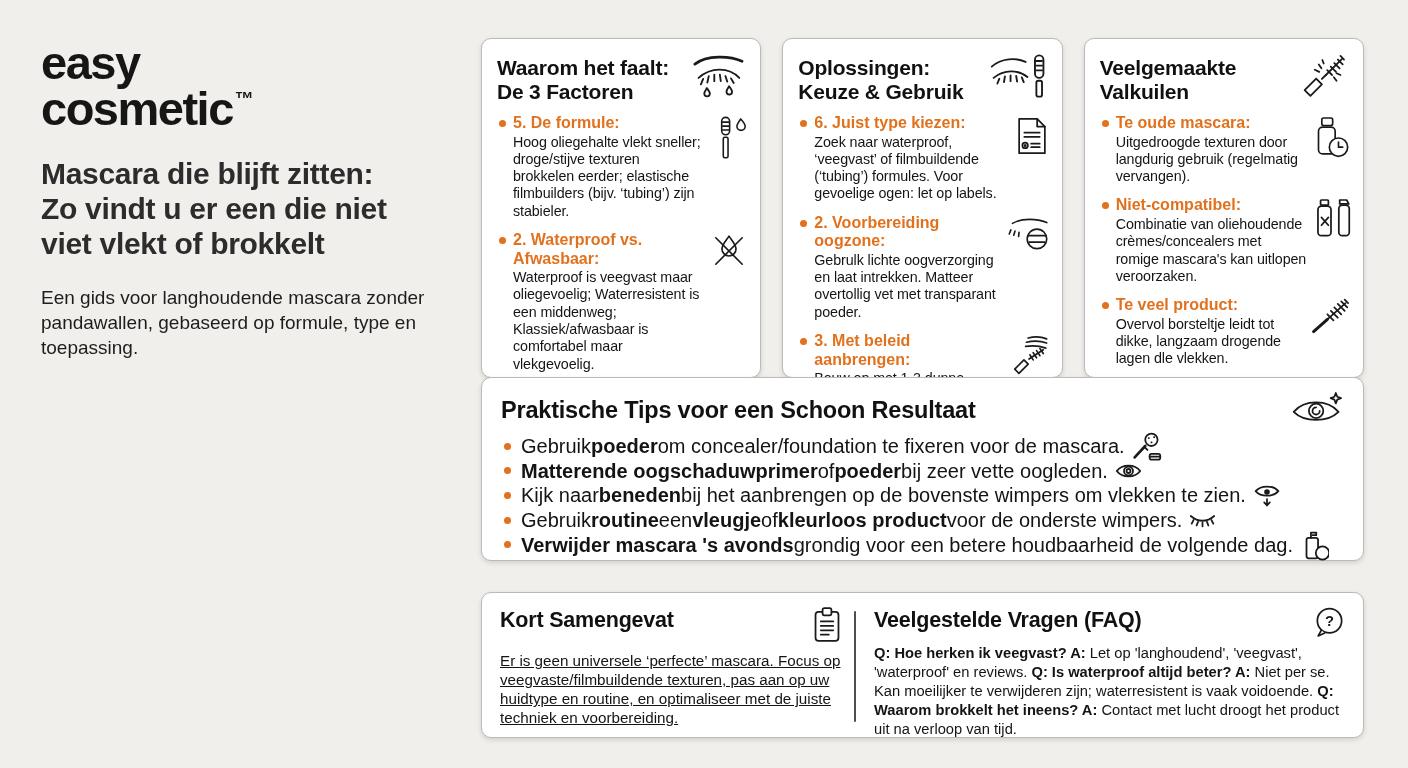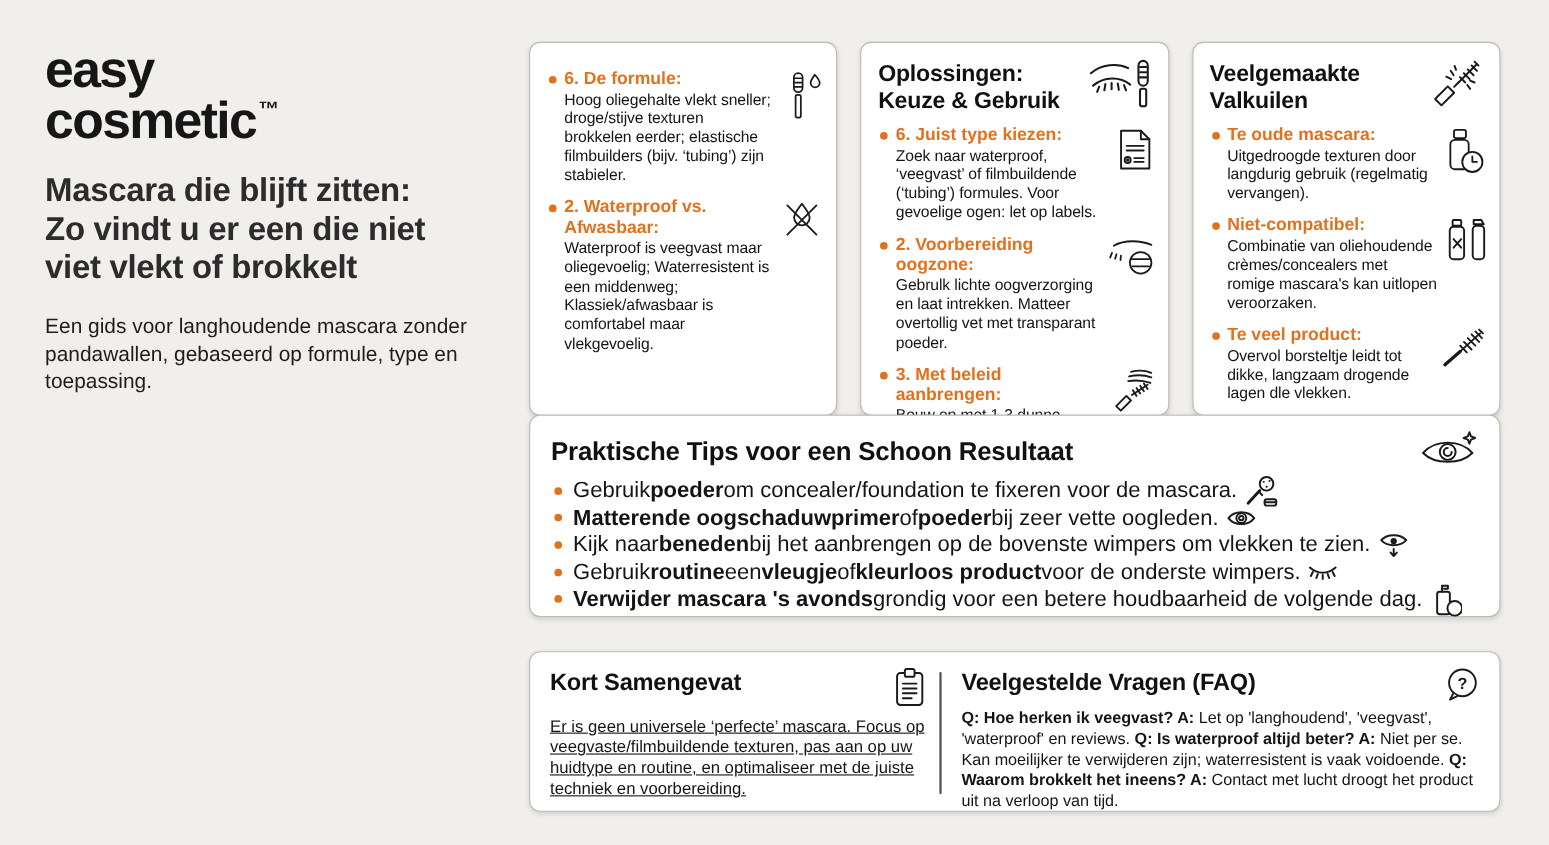--- a/index.html
+++ b/index.html
@@ -70,24 +70,37 @@
     </div>
     <h1 class="hero-title">Mascara die blijft zitten:
 Zo vindt u er een die niet
 viet vlekt of brokkelt</h1>
     <p class="hero-sub">Een gids voor langhoudende mascara zonder pandawallen, gebaseerd op formule, type en toepassing.</p>
   </div>
 
   <div class="top-row">
 
     <div class="card top-card">
-      <div class="itm">
-        <span class="dot"></span>
-        <div class="itm-txt">
-          <div class="itm-h">6. De formule:</div>
+      <div class="card-head">
+        <h2 class="card-title">Waarom het faalt:
+De 3 Factoren</h2>
+        <span class="head-ic">
+          <svg class="ic" width="60" height="50" viewBox="0 0 64 54">
+            <path d="M7 13 C20 3 45 4 58 10" stroke-width="3"></path>
+            <path d="M11 28 C24 16 44 16 55 28"></path>
+            <path d="M16 29 l-2.5 6 M22 26 l-1.5 7 M28 24.5 l0 7 M34 24.5 l1 7 M40 26 l2 6 M46 28.5 l3 5"></path>
+            <path d="M20 39 c-1.7 2.7 -2.8 4.2 -2.8 5.9 a3 3 0 0 0 6 0 c0 -1.7 -1.2 -3.2 -3.2 -5.9 z"></path>
+            <path d="M44 37 c-1.7 2.7 -2.8 4.2 -2.8 5.9 a3 3 0 0 0 6 0 c0 -1.7 -1.2 -3.2 -3.2 -5.9 z"></path>
+          </svg>
+        </span>
+      </div>
+      <div class="itm">
+        <span class="dot"></span>
+        <div class="itm-txt">
+          <div class="itm-h">5. De formule:</div>
           <div class="itm-b">Hoog oliegehalte vlekt sneller; droge/stijve texturen brokkelen eerder; elastische filmbuilders (bijv. ‘tubing’) zijn stabieler.</div>
         </div>
         <span class="itm-ic">
           <svg class="ic" width="32" height="46" viewBox="0 0 40 58">
             <rect x="7" y="3" width="10" height="22" rx="5"></rect>
             <path d="M8 9 h8 M8 14 h8 M8 19 h8"></path>
             <rect x="9" y="28" width="6" height="26" rx="2"></rect>
             <path d="M31 5 c-2.8 4 -4.8 6.6 -4.8 9.2 a5.2 5.2 0 0 0 10.4 0 c0 -2.6 -2 -5.2 -5.6 -9.2 z"></path>
           </svg>
         </span>

